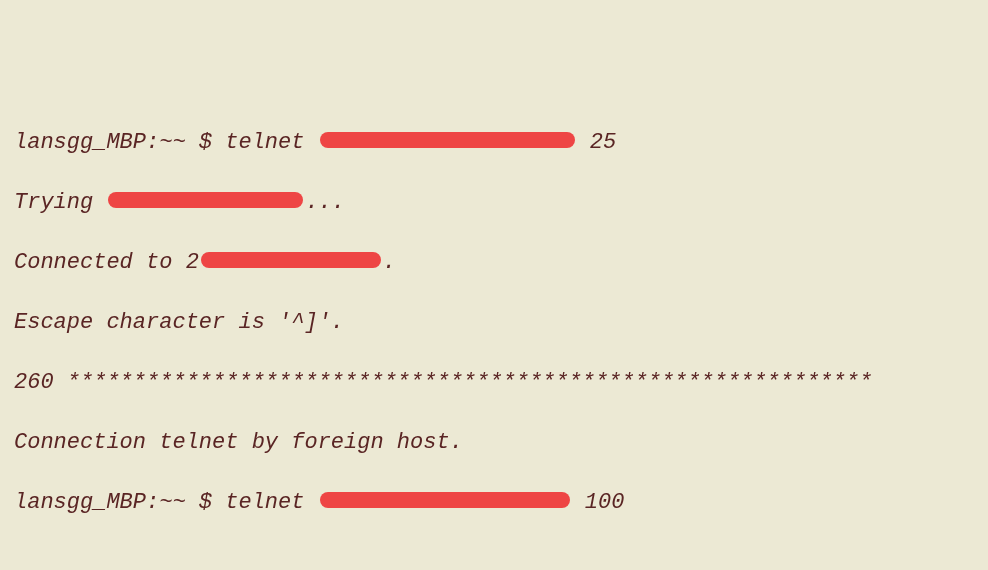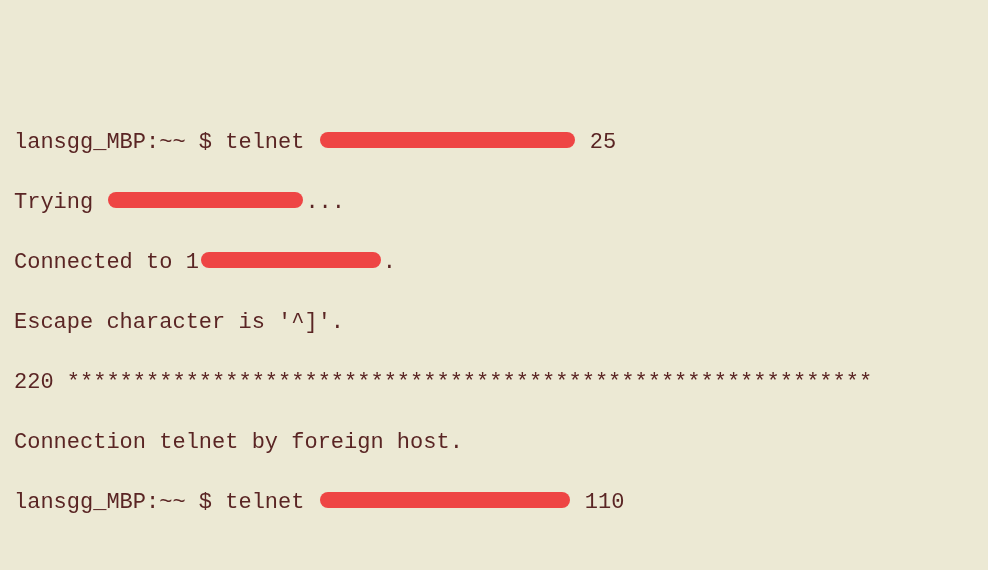--- a/index.html
+++ b/index.html
@@ -13,44 +13,45 @@
     width: 988px;
     height: 570px;
     box-sizing: border-box;
     white-space: pre;
     overflow: hidden;
   }
   .line { 
     display: block; 
     height: 30px;
     position: relative;
+    font-style: italic;
   }
   .redact {
     display: inline-block;
     vertical-align: middle;
     height: 16px;
     background: #ee4544;
     border-radius: 8px;
     margin: 0 2px;
     position: relative;
     top: -2px;
   }
 </style>
 </head>
 <body>
 
 
 
 <span class="line"><span>lansgg_MBP:~~ $ telnet </span><span class="redact" style="width:255px"></span><span> 25</span></span>
 <span class="line"><span>Trying </span><span class="redact" style="width:195px"></span><span>...</span></span>
-<span class="line"><span>Connected to 1</span><span class="redact" style="width:180px"></span><span>.</span></span>
+<span class="line"><span>Connected to 2</span><span class="redact" style="width:180px"></span><span>.</span></span>
 <span class="line"><span>Escape character is '^]'.</span></span>
-<span class="line"><span>220 *************************************************************</span></span>
+<span class="line"><span>260 *************************************************************</span></span>
 <span class="line"><span>Connection telnet by foreign host.</span></span>
-<span class="line"><span>lansgg_MBP:~~ $ telnet </span><span class="redact" style="width:250px"></span><span> 110</span></span>
+<span class="line"><span>lansgg_MBP:~~ $ telnet </span><span class="redact" style="width:250px"></span><span> 100</span></span>
 <span class="line"></span>
 
 
 
 
 
 
 
 
 

